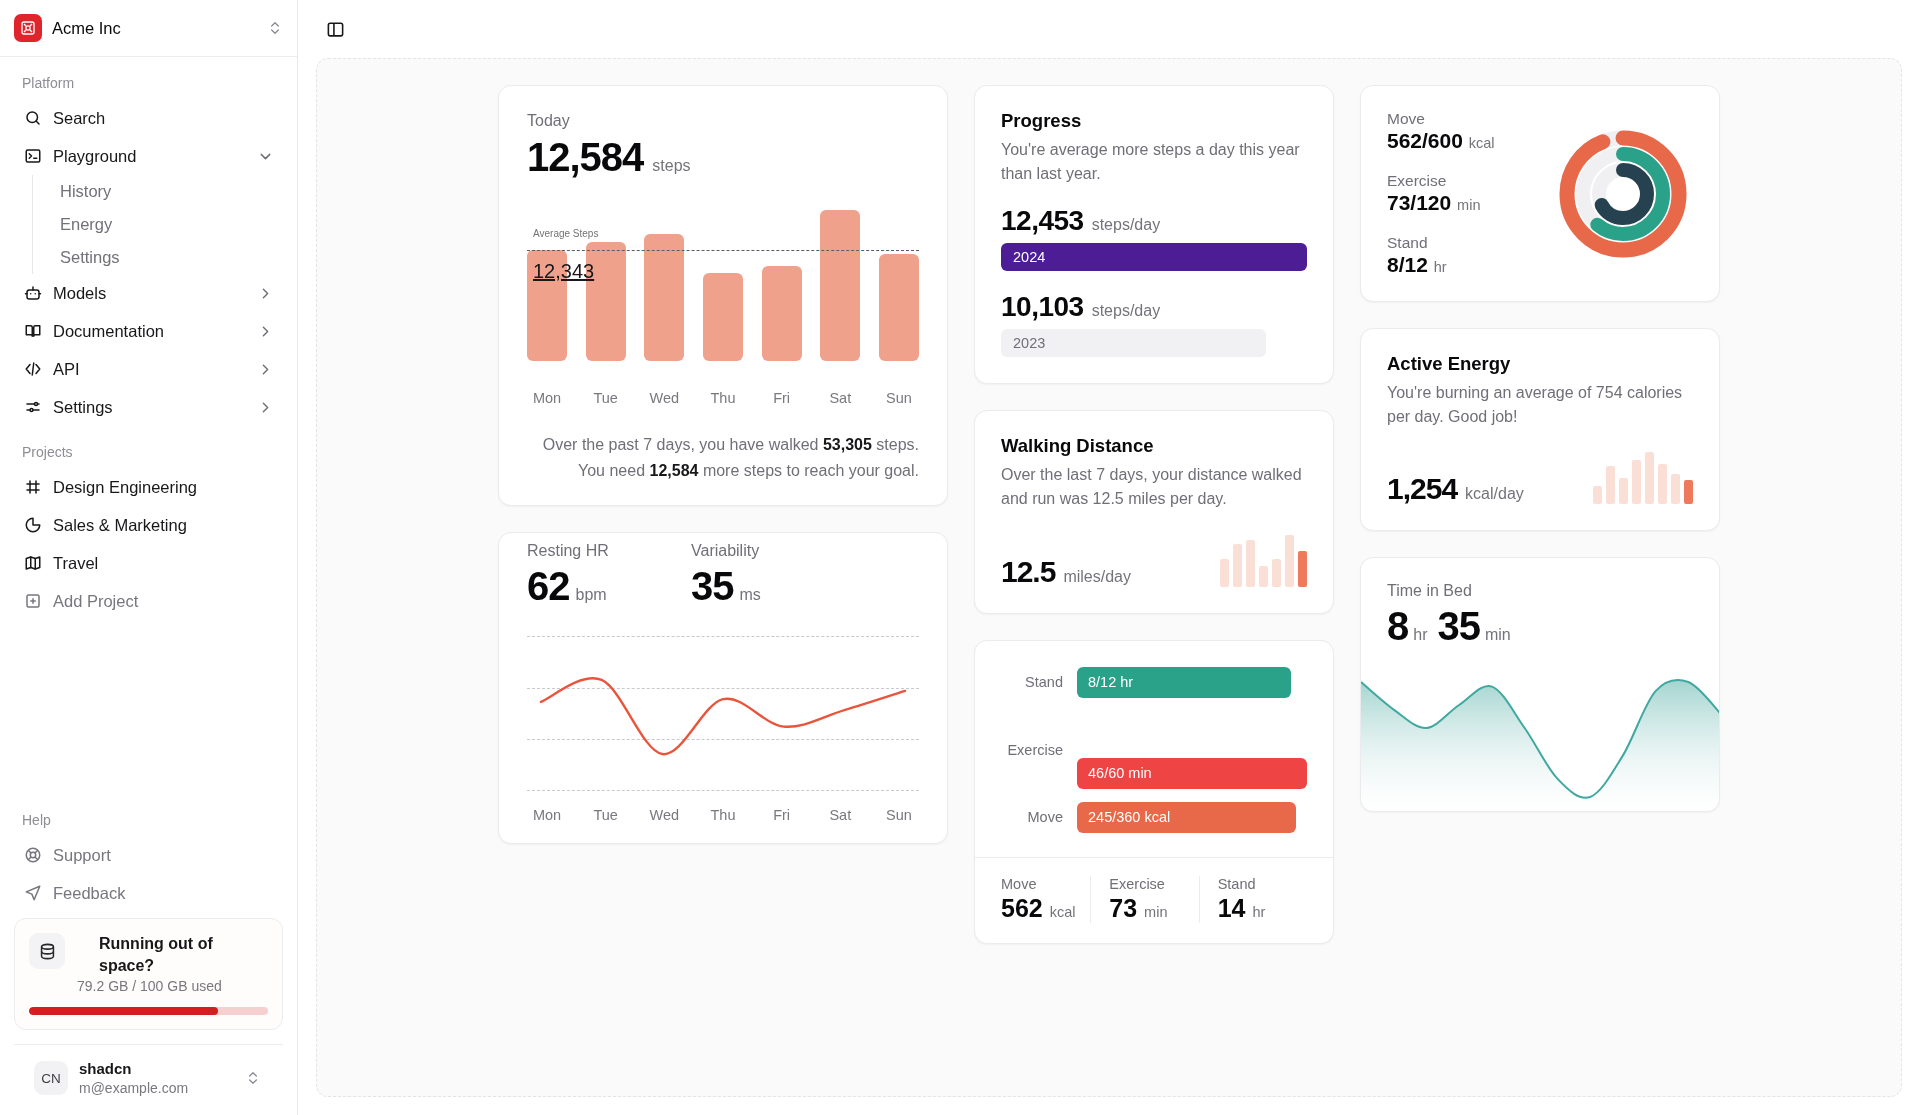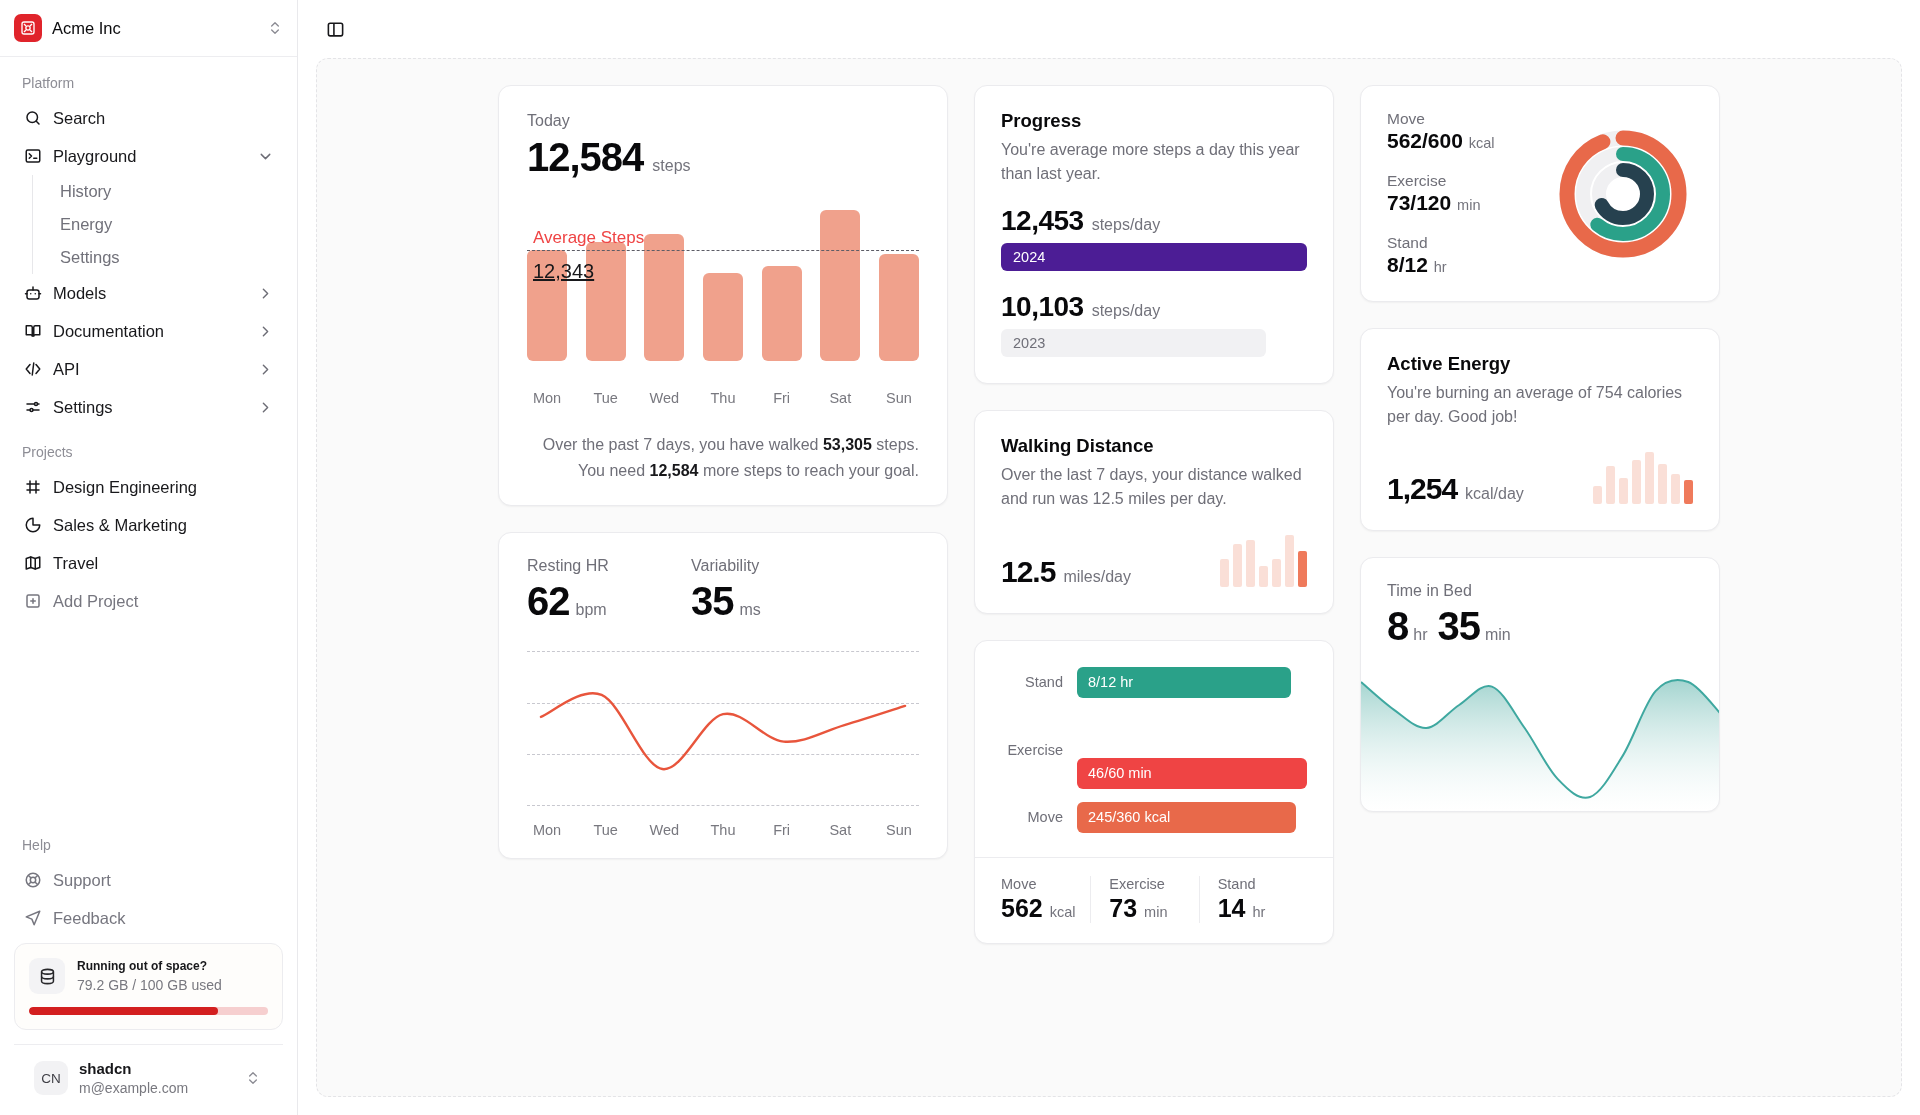--- a/index.html
+++ b/index.html
@@ -60,21 +60,21 @@
     margin: 6px 0 0 0; padding: 14px;
     border: 1px solid #ececef; border-radius: 12px;
     background: #fefdfb;
   }
   .sb-card-top { display: flex; gap: 12px; align-items: flex-start; }
   .sb-card-ic {
     width: 36px; height: 36px; border-radius: 9px; background: #f3f3f5;
     display: flex; align-items: center; justify-content: center; flex: none;
     color: #27272a;
   }
-  .sb-card-title { font-size: 12px; font-weight: 700; color: #18181b; line-height: 1.35; }
+  .sb-card-title { font-size: 16px; font-weight: 700; color: #18181b; line-height: 1.35; margin-left: 22px; }
   .sb-card-sub { font-size: 14px; color: #78787f; margin-top: 2px; }
   .sb-bar-track { height: 8px; border-radius: 5px; background: #f6cfcf; margin-top: 13px; overflow: hidden; }
   .sb-bar-fill { height: 100%; border-radius: 5px; background: #d31f1f; }
 
   .sb-user {
     border-top: 1px solid #ededf0; margin-top: 14px;
     display: flex; align-items: center; gap: 11px;
     padding: 14px 22px 18px 20px; cursor: pointer;
   }
   .avatar {
@@ -123,29 +123,29 @@
   .steps-card { padding: 26px 28px 22px 28px; }
   .steps-head { display: flex; align-items: baseline; gap: 9px; margin-top: 7px; }
   .bars-wrap { position: relative; height: 180px; margin-top: 24px; }
   .bars { display: flex; align-items: flex-end; justify-content: space-between; height: 160px; }
   .bar-col { width: 40px; display: flex; flex-direction: column; justify-content: flex-end; height: 100%; }
   .bar { width: 40px; background: #f0a18c; border-radius: 6px; }
   .avgline {
     position: absolute; left: 0; right: 0;
     border-top: 1.5px dashed #5c5c66;
   }
-  .avg-label { position: absolute; font-size: 17px; color: #ef4444; }
+  .avg-label { position: absolute; font-size: 10px; color: #737373; }
   .avg-value { position: absolute; font-size: 20px; color: #18181b; }
   .day-row { display: flex; justify-content: space-between; margin-top: 9px; }
   .day { width: 40px; text-align: center; font-size: 14.5px; color: #78787f; }
   .steps-note { font-size: 16px; color: #6f6f78; line-height: 1.6; margin-top: 26px; text-align: right; }
   .steps-note b { color: #18181b; font-weight: 700; }
 
   
-  .hr-card { padding: 24px 28px 20px 28px; }
+  .hr-card { padding: 9px 28px 20px 28px; }
   .hr-stats { display: flex; }
   .hr-stat { width: 164px; }
   .hr-chart { position: relative; height: 170px; margin-top: 22px; }
   .gridline { position: absolute; left: 0; right: 0; border-top: 1.5px dashed #c8c8cf; }
 
   
   .prog-card { padding: 24px 26px 26px 26px; }
   .prog-val { display: flex; align-items: baseline; gap: 8px; margin-top: 22px; }
   .prog-val .big { font-size: 28px; letter-spacing: -0.5px; }
   .prog-bar {

